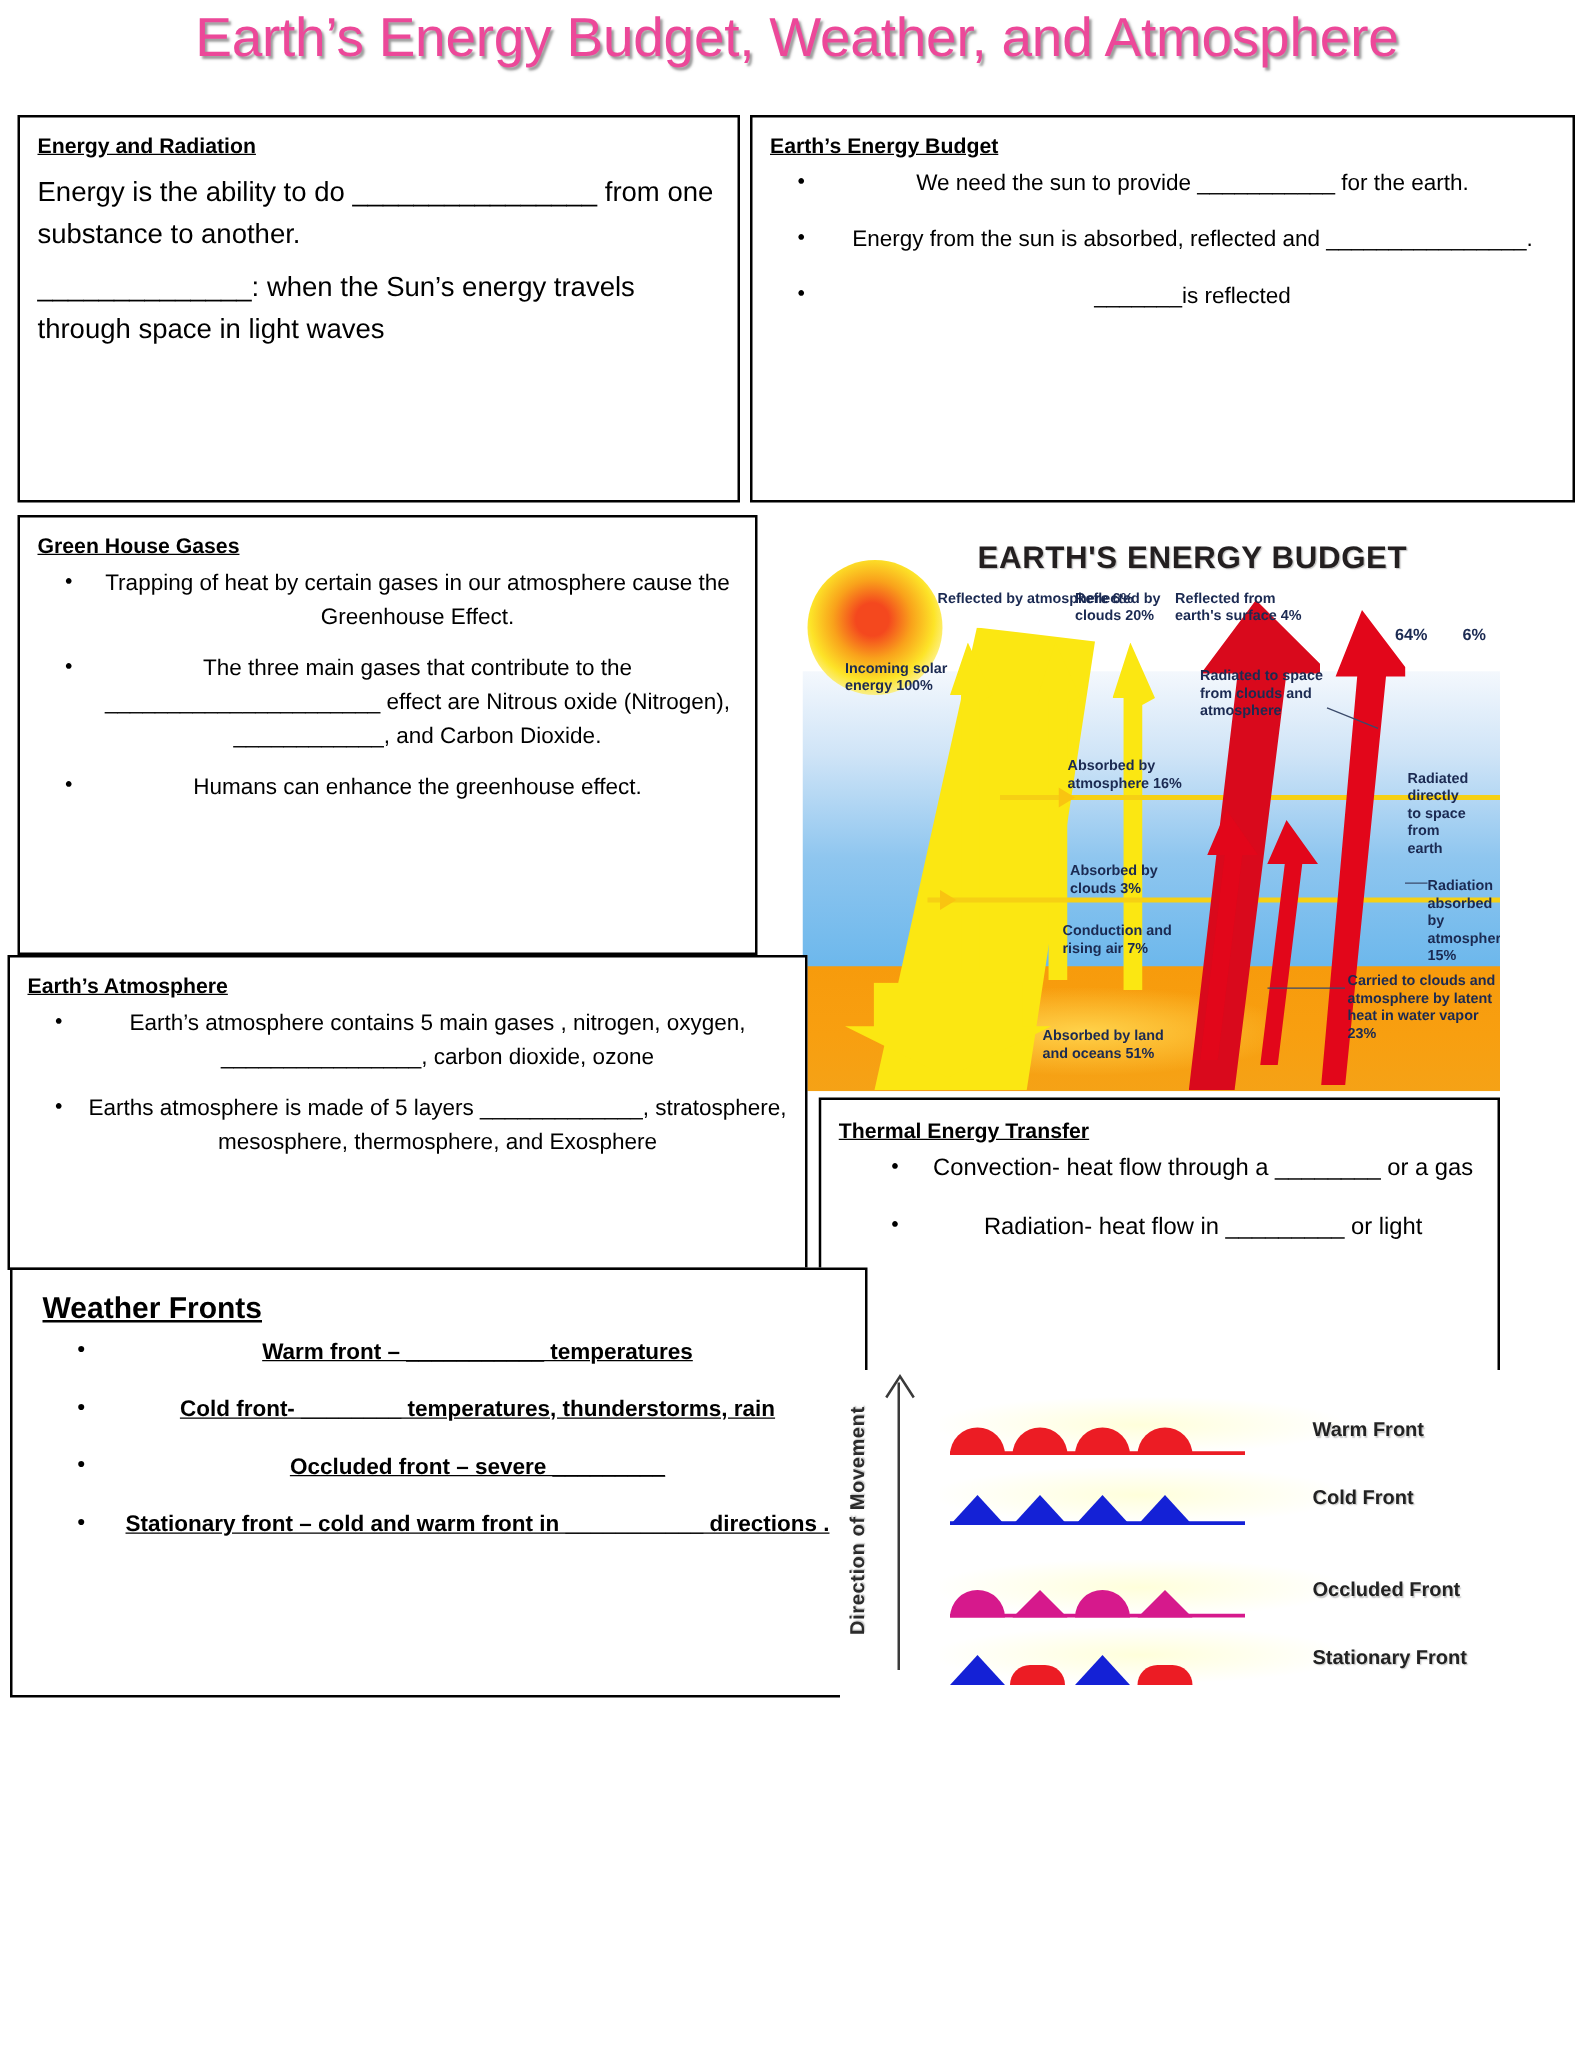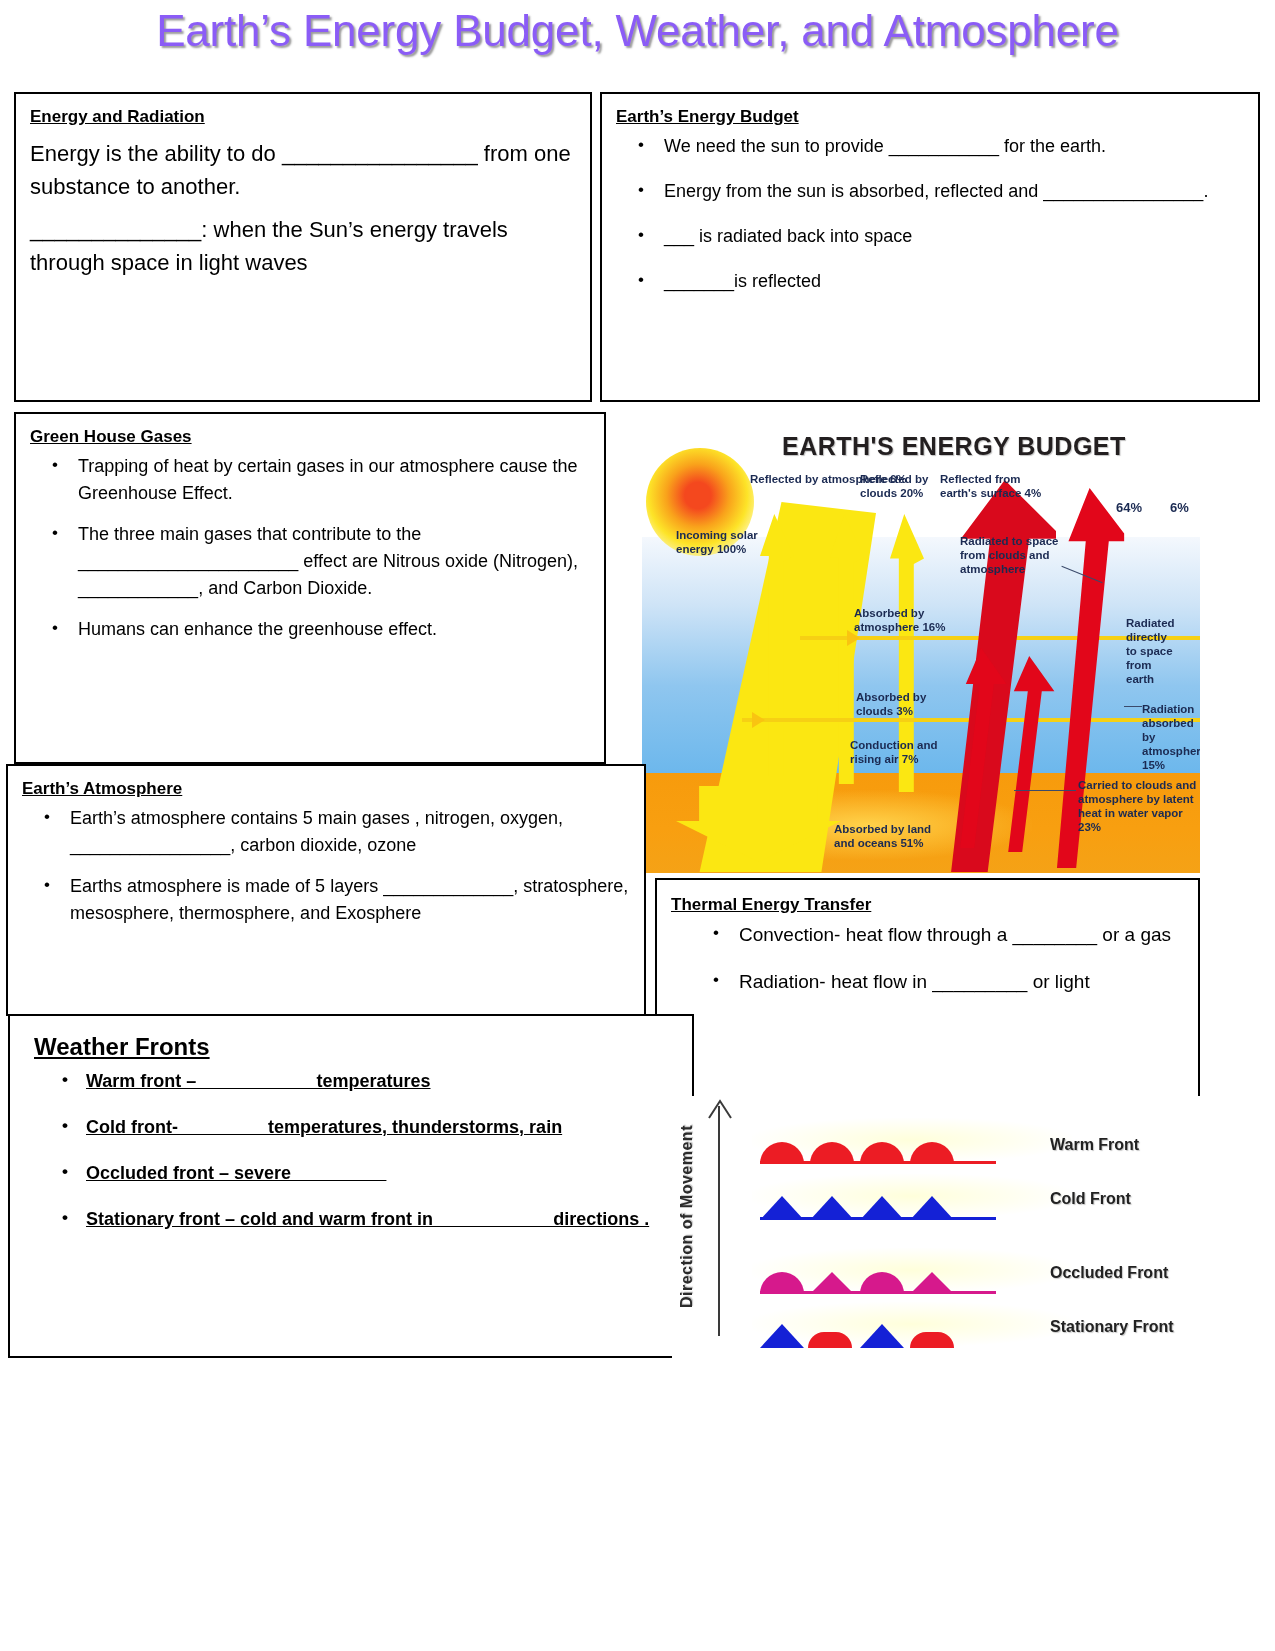--- a/index.html
+++ b/index.html
@@ -15,21 +15,21 @@
   }
 
   
   #page-title {
     position: absolute;
     left: 0; top: 6px;
     width: 1275px;
     text-align: center;
     font-size: 44px;
     font-weight: 400;
-    color: #8b5cf6;
+    color: #ec4899;
     letter-spacing: -0.2px;
     text-shadow: 2px 2px 2px rgba(120,120,120,0.75);
     white-space: nowrap;
   }
 
   
   .box {
     position: absolute;
     background: #fff;
     border: 2px solid #000;
@@ -51,20 +51,21 @@
     margin: 4px 0 0 0;
     padding: 0 0 0 0;
     list-style: none;
   }
   ul.bl > li {
     position: relative;
     padding-left: 48px;
     margin-bottom: 14px;
     font-size: 18px;
     line-height: 1.5;
+    text-align: center;
   }
   ul.bl > li::before {
     content: "\2022";
     position: absolute;
     left: 22px;
     top: -1px;
     font-size: 17px;
   }
   ul.bl.bold > li { font-weight: bold; text-decoration: underline; }
 
@@ -228,21 +229,20 @@
   <div class="sec-head">Energy and Radiation</div>
   <p class="para">Energy is the ability to do ________________ from one substance to another.</p>
   <p class="para">______________:  when the Sun’s energy travels through space in light waves</p>
 </div>
 
 <div class="box" id="box-energy-budget">
   <div class="sec-head">Earth’s Energy Budget</div>
   <ul class="bl">
     <li>We need the sun to provide ___________ for the earth.</li>
     <li>Energy from the sun is absorbed, reflected and ________________.</li>
-    <li>___  is radiated back into space</li>
     <li>_______is reflected</li>
   </ul>
 </div>
 
 <div class="box" id="box-greenhouse">
   <div class="sec-head">Green House Gases</div>
   <ul class="bl">
     <li>Trapping of heat by certain gases in our atmosphere cause the Greenhouse Effect.</li>
     <li>The three main gases that contribute to the ______________________ effect are Nitrous oxide (Nitrogen), ____________, and Carbon Dioxide.</li>
     <li>Humans can enhance the greenhouse effect.</li>

